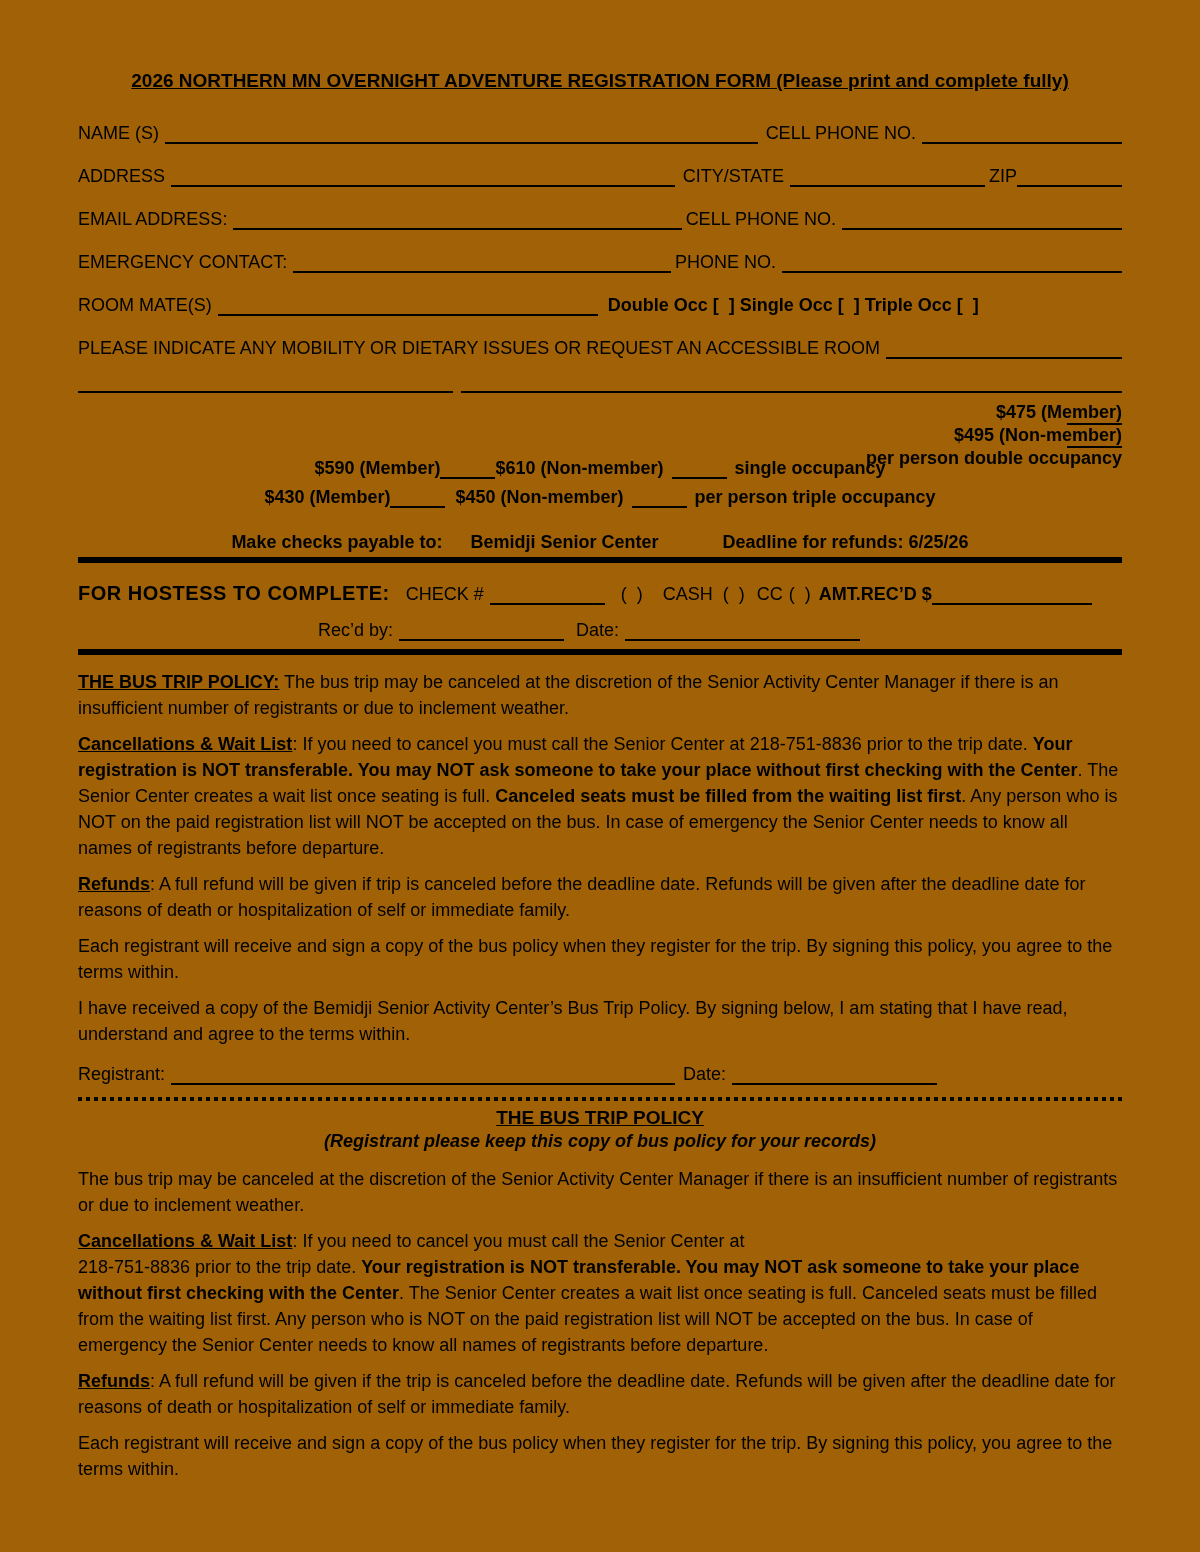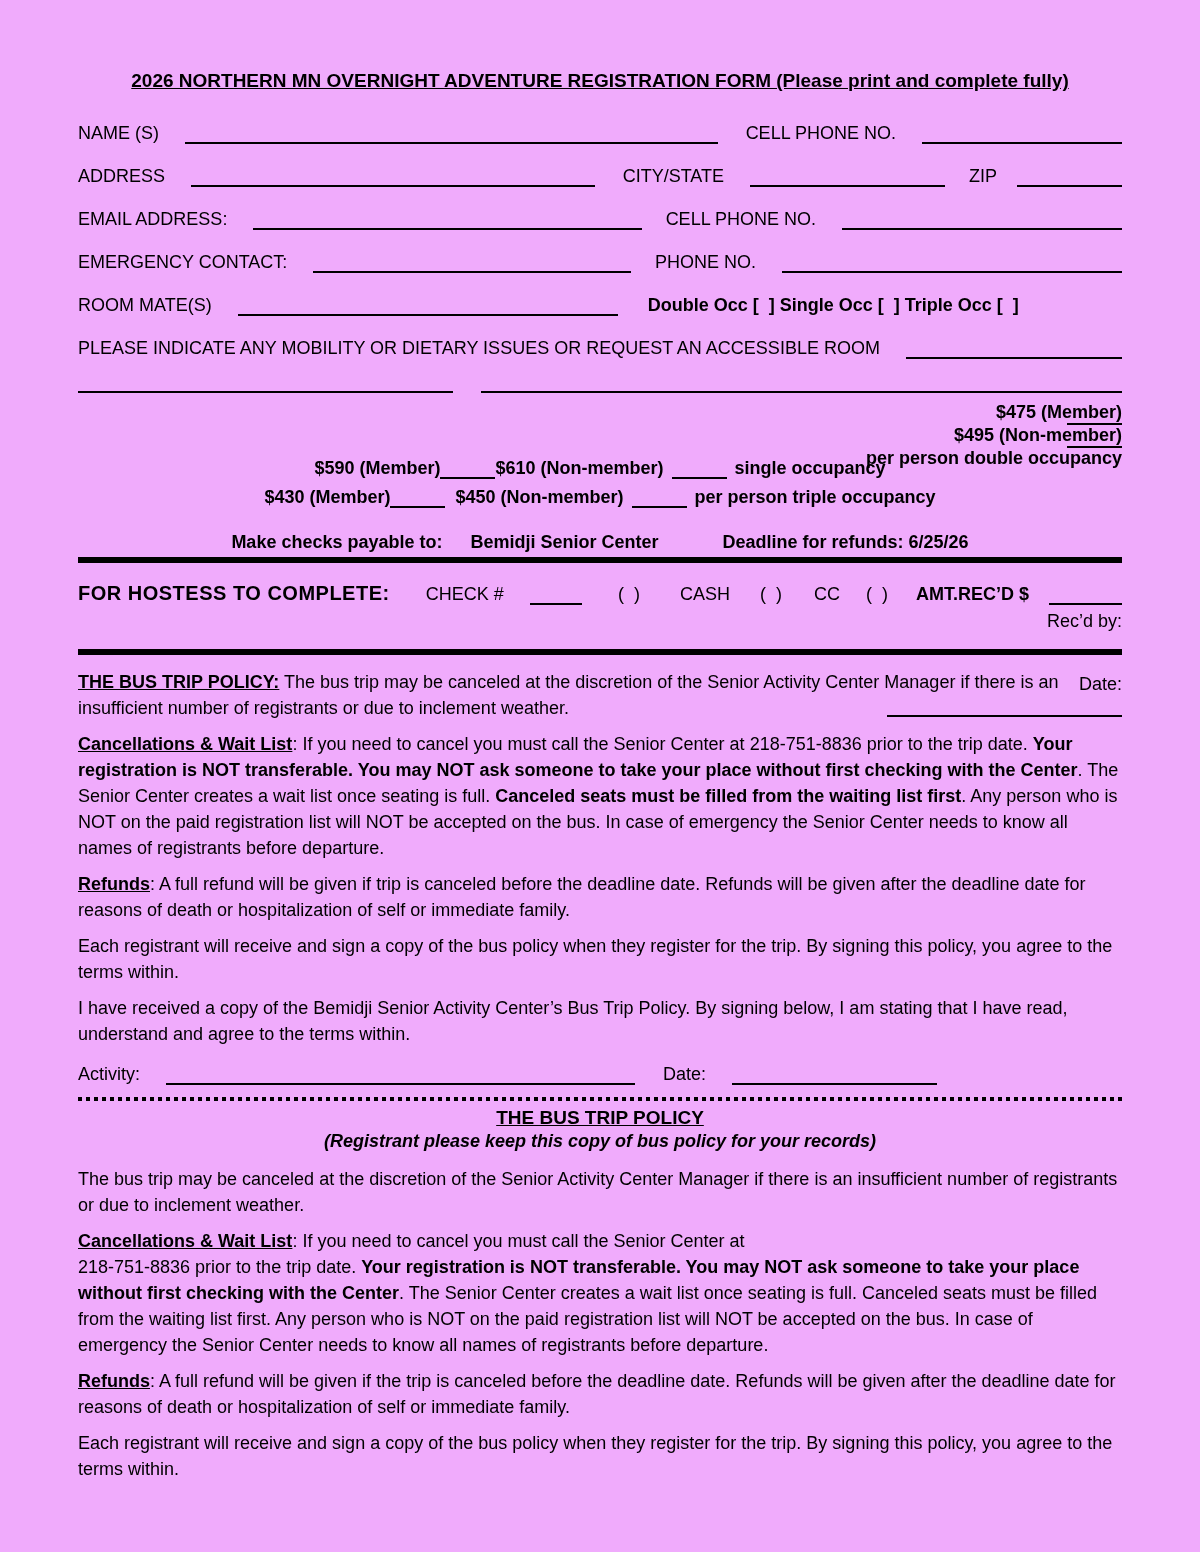--- a/index.html
+++ b/index.html
@@ -1,47 +1,47 @@
 <!DOCTYPE html>
 <html><head>
 <meta charset="utf-8">
 <style>
   html,body { margin:0; padding:0; background:#ffffff; }
   .page {
     width:1200px; height:1552px; box-sizing:border-box;
     padding:70px 78px 0 78px; overflow:hidden;
-    background:#f0abfc; color:#000;
+    background:#a16207; color:#000;
     font-family:"Liberation Sans","DejaVu Sans",sans-serif;
     font-size:18px;
   }
   .title {
     margin:0; font-size:19px; font-weight:bold; text-align:center;
     text-decoration:underline; white-space:nowrap;
   }
   
-  .frow { display:flex; align-items:flex-end; height:26px; margin-top:17px; white-space:nowrap;gap:20px; }
+  .frow { display:flex; align-items:flex-end; height:26px; margin-top:17px; white-space:nowrap; }
   .frow.first { margin-top:26px; }
   .frow.cont { margin-top:6px; height:28px; }
   .bl { display:inline-block; border-bottom:2px solid #000; height:22px; box-sizing:border-box; }
   .grow { flex:1 1 auto; }
   .b { font-weight:bold; }
   .u { text-decoration:underline; }
   .pre { white-space:pre; }
   .ml4{margin-left:4px}.ml6{margin-left:6px}.ml8{margin-left:8px}.ml10{margin-left:10px}
   .ml12{margin-left:12px}.ml16{margin-left:16px}.ml20{margin-left:20px}.ml48{margin-left:48px}
   
   .prow { display:flex; justify-content:center; align-items:flex-end; height:29px; font-weight:bold; white-space:pre; }
   .prow.pfirst { margin-top:28px;flex-direction:column; }
   .checksrow { margin-top:16px;gap:16px; }
   .rule { height:6px; background:#000; }
   .rule.r1 { margin-top:4px; }
   .rule.r2 { margin-top:8px; }
   
   .hostess1 { margin-top:12px; height:30px; }
-  .hostess2 { margin-top:6px; height:30px; margin-left:240px;flex-direction:column; }
+  .hostess2 { margin-top:6px; height:30px; margin-left:240px; }
   .hostess-label { font-size:20px; font-weight:bold; letter-spacing:0.5px; }
   
   .para { margin:10px 0 0 0; line-height:26px; }
   .para.pt14 { margin-top:14px; }
   .sigrow { margin-top:12px; padding-right:185px; }
   .dotted { height:4px; margin-top:12px; background:repeating-linear-gradient(90deg,#000 0 4px,transparent 4px 8px); }
   .copy-head { margin-top:6px; text-align:center; font-size:19px; font-weight:bold; }
   .copy-head span { text-decoration:underline; }
   .copy-sub { margin-top:2px; text-align:center; font-weight:bold; font-style:italic; }
 </style>
@@ -146,21 +146,21 @@
   </div>
   <div class="rule r2"></div>
 
   <p class="para pt14"><span class="b u">THE BUS TRIP POLICY:</span><span> The bus trip may be canceled at the discretion of the Senior Activity Center Manager if there is an insufficient number of registrants or due to inclement weather.</span></p>
   <p class="para"><span class="b u">Cancellations &amp; Wait List</span><span>: If you need to cancel you must call the Senior Center at 218-751-8836 prior to the trip date. </span><span class="b">Your registration is NOT transferable. You may NOT ask someone to take your place without first checking with the Center</span><span>. The Senior Center creates a wait list once seating is full. </span><span class="b">Canceled seats must be filled from the waiting list first</span><span>. Any person who is NOT on the paid registration list will NOT be accepted on the bus. In case of emergency the Senior Center needs to know all names of registrants before departure.</span></p>
   <p class="para"><span class="b u">Refunds</span><span>: A full refund will be given if trip is canceled before the deadline date. Refunds will be given after the deadline date for reasons of death or hospitalization of self or immediate family.</span></p>
   <p class="para"><span>Each registrant will receive and sign a copy of the bus policy when they register for the trip. By signing this policy, you agree to the terms within.</span></p>
   <p class="para"><span>I have received a copy of the Bemidji Senior Activity Center’s Bus Trip Policy. By signing below, I am stating that I have read, understand and agree to the terms within.</span></p>
 
   <div class="frow sigrow">
-    <span>Activity:</span>
+    <span>Registrant:</span>
     <span class="bl grow ml6"></span>
     <span class="ml8">Date:</span>
     <span class="bl ml6" style="width:205px"></span>
   </div>
 
   <div class="dotted"></div>
 
   <div class="copy-head">
     <span>THE BUS TRIP POLICY</span>
   </div>

